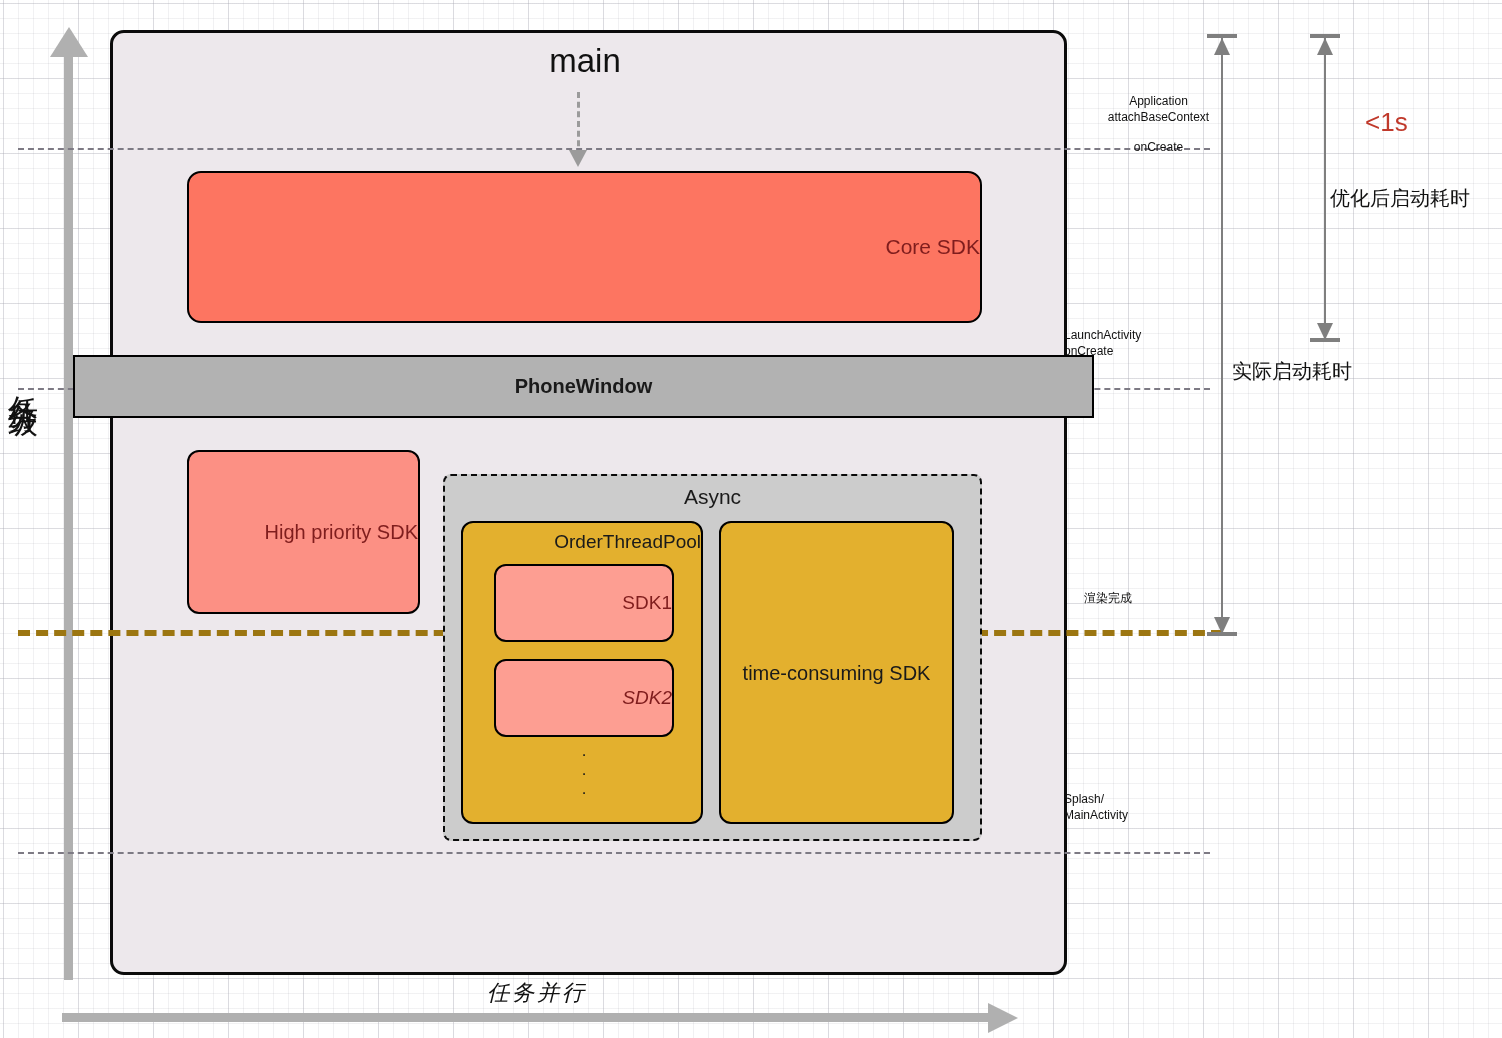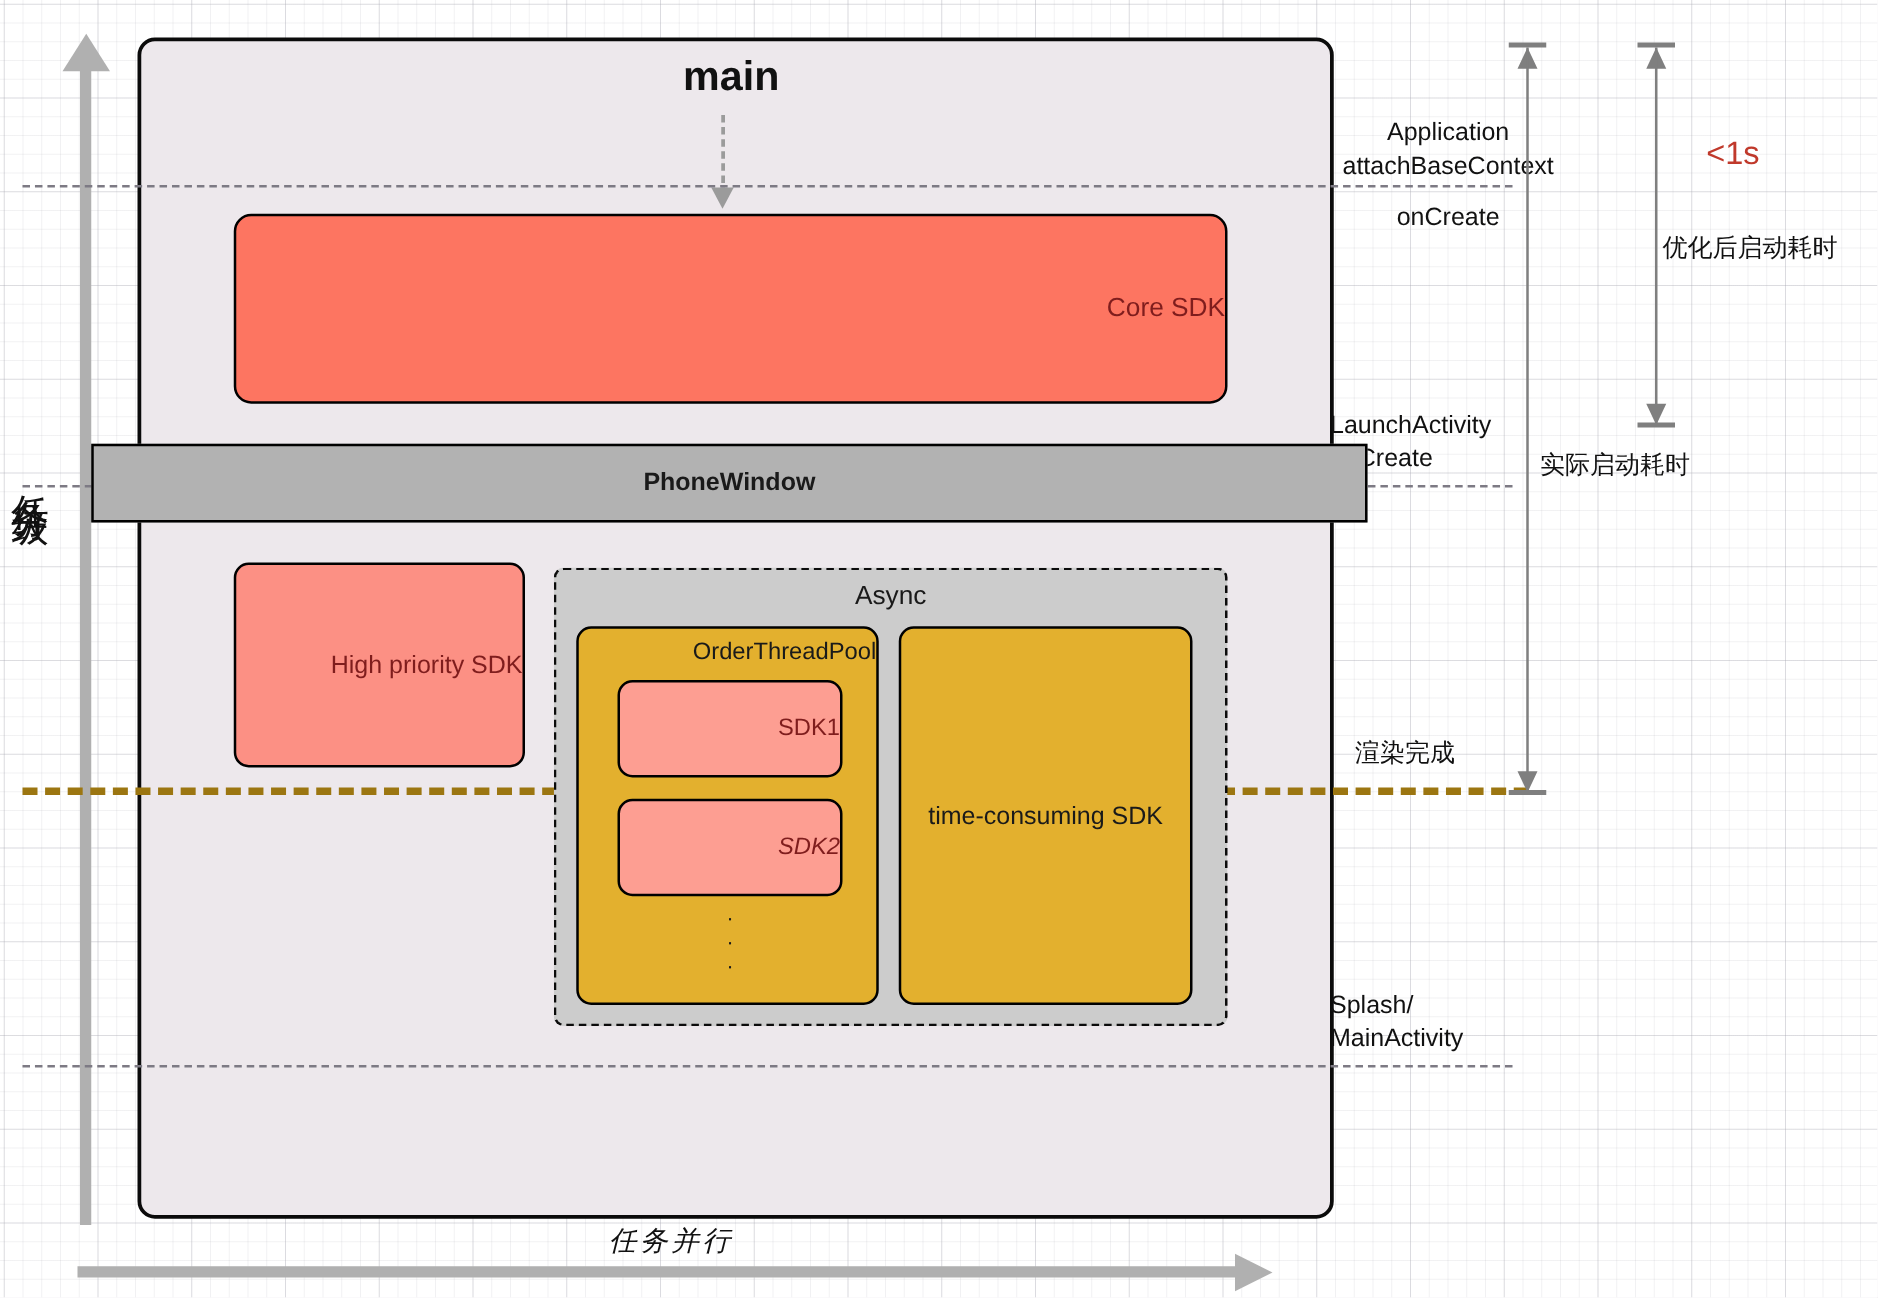--- a/index.html
+++ b/index.html
@@ -94,21 +94,21 @@
     font-size: 20px;
     color: #1a1a1a;
     z-index: 6;
     font-weight: bold;
   }
 
   
   .async-group {
     position: absolute;
     left: 443px;
-    top: 454px;
+    top: 474px;
     width: 539px;
     height: 367px;
     border: 2.5px dashed #0b0b0b;
     background: #cccccc;
     border-radius: 8px;
     box-sizing: border-box;
   }
   .async-title {
     position: absolute;
     top: 9px;
@@ -189,21 +189,20 @@
 
   
   .main-label {
     position: absolute;
     left: 500px;
     top: 42px;
     width: 170px;
     text-align: center;
     font-size: 33px;
     color: #111111;
-    font-weight: bold;
   }
   .main-arrow {
     position: absolute;
     left: 577px;
     top: 92px;
     width: 0;
     height: 64px;
     border-left: 3px dashed #9b9b9b;
   }
   .main-arrow-head {
@@ -225,21 +224,21 @@
   .hline-gray {
     border-top: 2.5px dashed #7d7a84;
   }
   .hline-gold {
     border-top: 6px dashed #9c7611;
   }
 
   
   .phase-label {
     position: absolute;
-    font-size: 20px;
+    font-size: 12px;
     color: #111111;
     line-height: 1.35;
     white-space: nowrap;
   }
 
   .time-note-red {
     position: absolute;
     font-size: 26px;
     color: #c0392b;
     left: 1365px;

